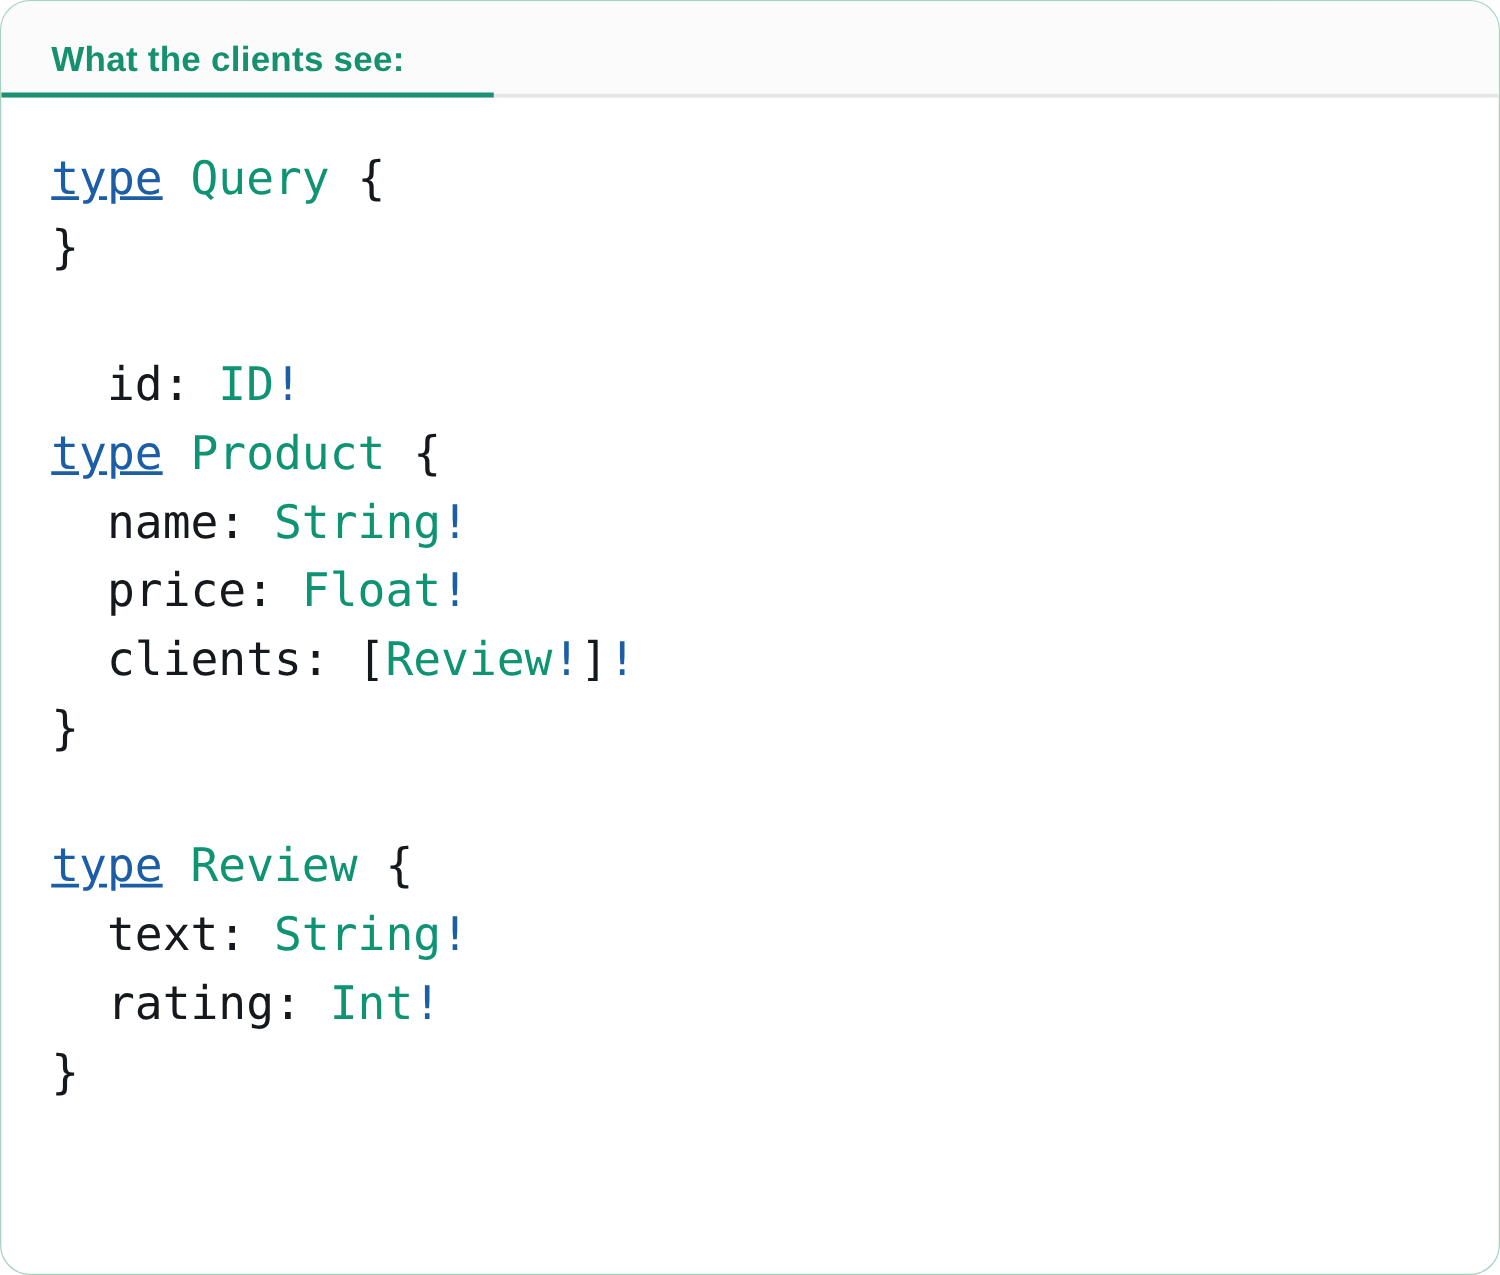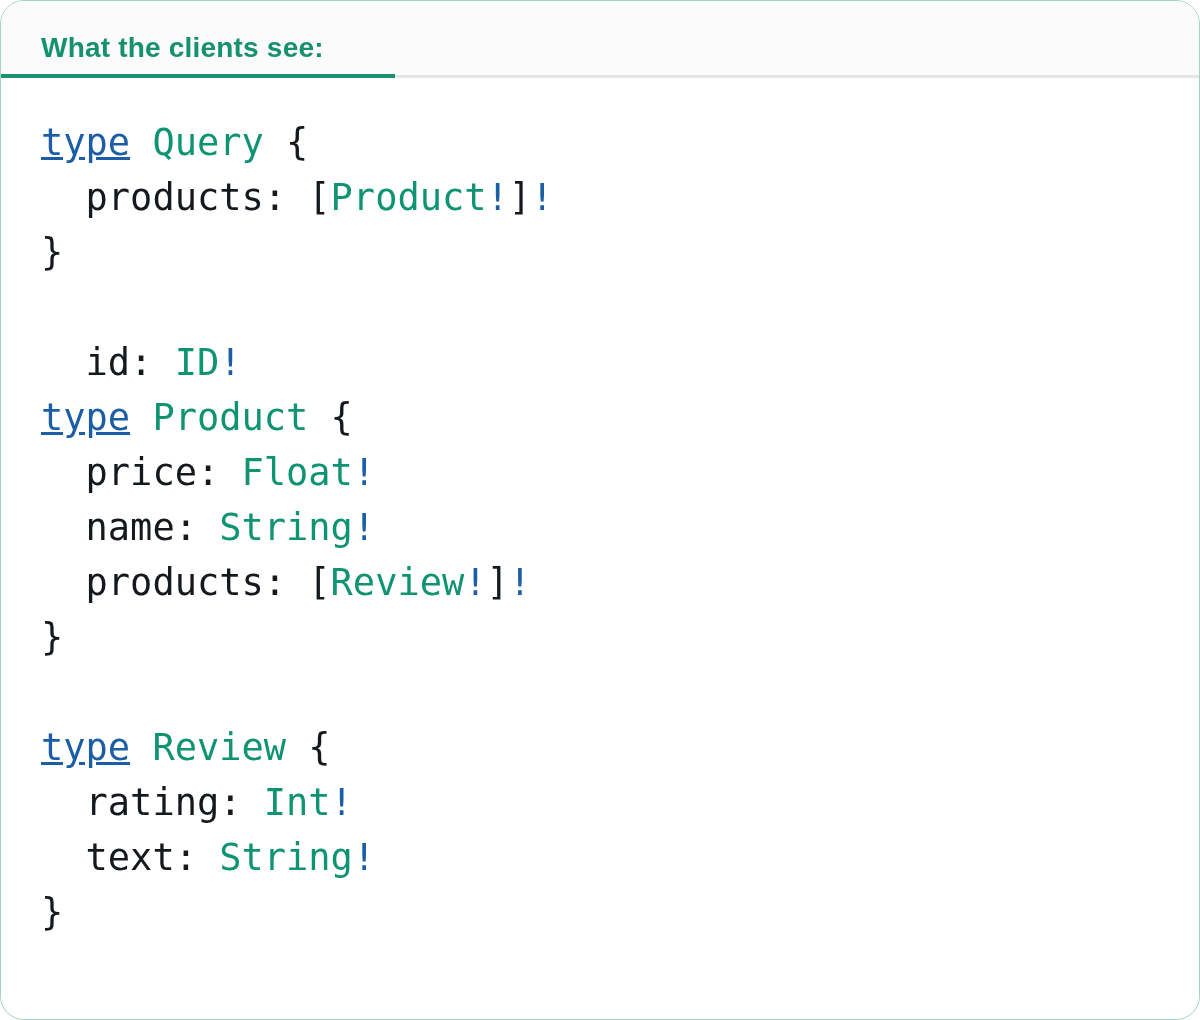--- a/index.html
+++ b/index.html
@@ -69,28 +69,27 @@
 <div class="panel">
   <div class="header">
     <div class="tab">
       <span class="tab-label">What the clients see:</span>
     </div>
     <div class="divider"></div>
     <div class="active-indicator"></div>
   </div>
   <div class="code">
       <div class="line"><span class="tok-keyword">type</span><span class="tok-plain"> </span><span class="tok-type">Query</span><span class="tok-plain"> {</span></div>
-      <div class="line"><span class="tok-plain">  products: [</span><span class="tok-type">Product</span><span class="tok-bang">!</span><span class="tok-plain">]</span><span class="tok-bang">!</span></div>
       <div class="line"><span class="tok-plain">}</span></div>
       <div class="line">&nbsp;</div>
       <div class="line"><span class="tok-plain">  id: </span><span class="tok-type">ID</span><span class="tok-bang">!</span></div>
       <div class="line"><span class="tok-keyword">type</span><span class="tok-plain"> </span><span class="tok-type">Product</span><span class="tok-plain"> {</span></div>
+      <div class="line"><span class="tok-plain">  name: </span><span class="tok-type">String</span><span class="tok-bang">!</span></div>
       <div class="line"><span class="tok-plain">  price: </span><span class="tok-type">Float</span><span class="tok-bang">!</span></div>
-      <div class="line"><span class="tok-plain">  name: </span><span class="tok-type">String</span><span class="tok-bang">!</span></div>
-      <div class="line"><span class="tok-plain">  products: [</span><span class="tok-type">Review</span><span class="tok-bang">!</span><span class="tok-plain">]</span><span class="tok-bang">!</span></div>
+      <div class="line"><span class="tok-plain">  clients: [</span><span class="tok-type">Review</span><span class="tok-bang">!</span><span class="tok-plain">]</span><span class="tok-bang">!</span></div>
       <div class="line"><span class="tok-plain">}</span></div>
       <div class="line">&nbsp;</div>
       <div class="line"><span class="tok-keyword">type</span><span class="tok-plain"> </span><span class="tok-type">Review</span><span class="tok-plain"> {</span></div>
+      <div class="line"><span class="tok-plain">  text: </span><span class="tok-type">String</span><span class="tok-bang">!</span></div>
       <div class="line"><span class="tok-plain">  rating: </span><span class="tok-type">Int</span><span class="tok-bang">!</span></div>
-      <div class="line"><span class="tok-plain">  text: </span><span class="tok-type">String</span><span class="tok-bang">!</span></div>
       <div class="line"><span class="tok-plain">}</span></div>
     </div>
 </div>
 
 </body></html>

